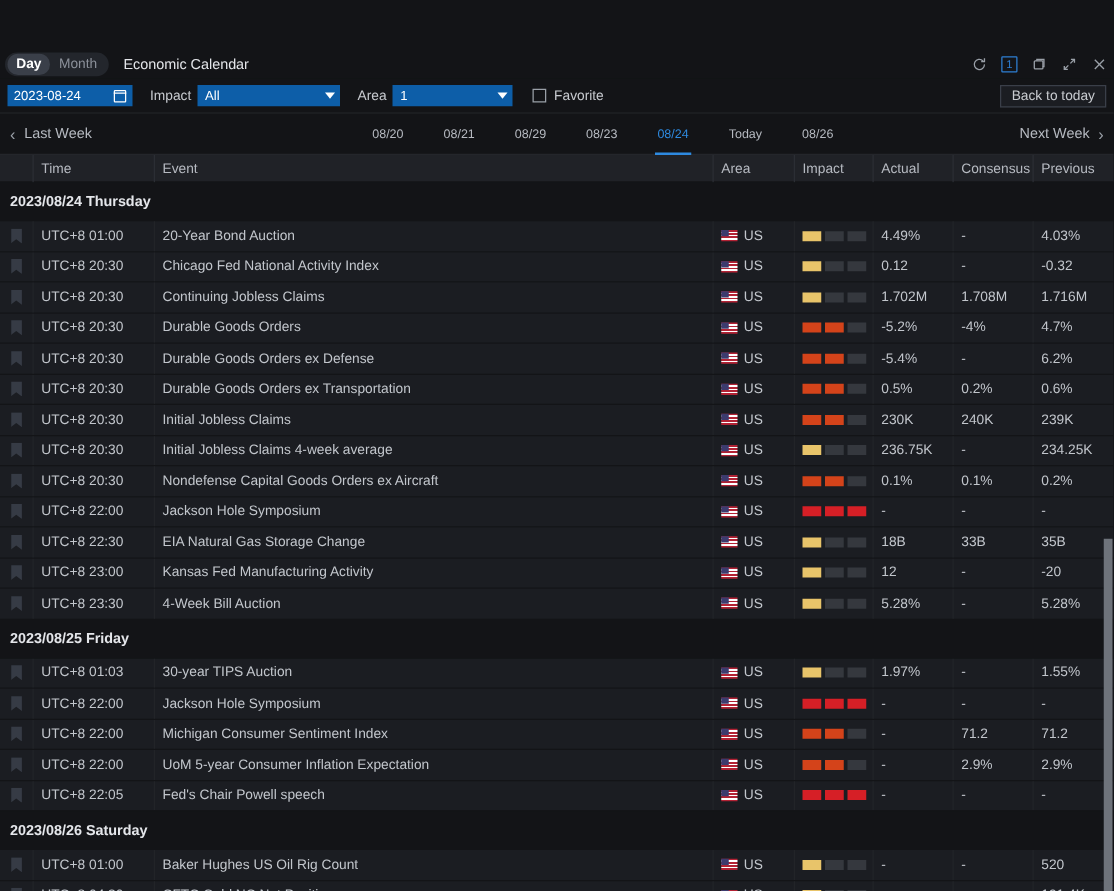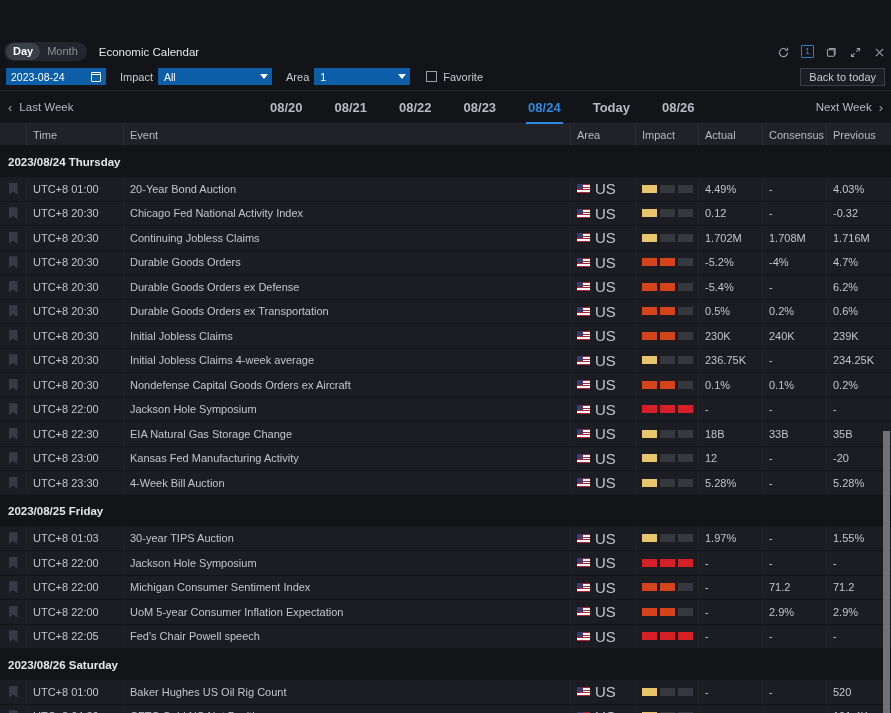--- a/index.html
+++ b/index.html
@@ -93,23 +93,23 @@
     border-bottom: 1px solid #24262b;
     display: flex; align-items: center;
     position: relative;
   }
   .wknav { display: flex; align-items: center; gap: 7px; font-size: 11.5px; color: #b6bac1; }
   .wknav.left { margin-left: 8px; }
   .wknav.right { position: absolute; right: 8px; }
   .chev { font-size: 13px; color: #9aa0a8; line-height: 1; }
   .daylist { display: flex; align-items: center; gap: 0; margin: 0 auto; }
   .dayitem {
-    font-size: 13px; color: #b6bac1;
+    font-size: 10px; color: #b6bac1;
     padding: 0 16px; height: 33px;
-    display: flex; align-items: center; position: relative; font-weight: bold;
+    display: flex; align-items: center; position: relative;
   }
   .dayitem.active { color: #2e8ae0; }
   .dayitem.active:after {
     content: ""; position: absolute; left: 14px; right: 14px; bottom: 0;
     height: 2px; background: #2e8ae0;
   }
 
   
   .thead {
     height: 22px; flex: 0 0 22px;
@@ -164,21 +164,21 @@
     background:
       linear-gradient(#b22234 0 14.3%, #fff 14.3% 28.6%, #b22234 28.6% 42.9%,
                       #fff 42.9% 57.2%, #b22234 57.2% 71.5%, #fff 71.5% 85.8%,
                       #b22234 85.8% 100%);
     position: relative;
   }
   .flag:before {
     content: ""; position: absolute; left: 0; top: 0;
     width: 6px; height: 5px; background: #3c3b6e;
   }
-  .areacell { font-size: 15px; color: #c2c6cc; }
+  .areacell { font-size: 11px; color: #c2c6cc; }
 
   
   .impact { display: flex; gap: 3px; align-items: center; }
   .seg3 { width: 15px; height: 8px; background: #35383e; }
   .seg3.lv1 { background: #e8c46a; }
   .seg3.lv2 { background: #d4431a; }
   .seg3.lv3 { background: #d61f26; }
 
   
   .vscroll {
@@ -261,21 +261,21 @@
 
   <div class="datenav">
     <div class="wknav left">
       <span class="chev">‹</span>
       <span>Last Week</span>
     </div>
 
     <div class="daylist">
       <div class="dayitem">08/20</div>
       <div class="dayitem">08/21</div>
-      <div class="dayitem">08/22</div>
+      <div class="dayitem">08/29</div>
       <div class="dayitem">08/23</div>
       <div class="dayitem active">08/24</div>
       <div class="dayitem">Today</div>
       <div class="dayitem">08/26</div>
     </div>
 
     <div class="wknav right">
       <span>Next Week</span>
       <span class="chev">›</span>
     </div>

